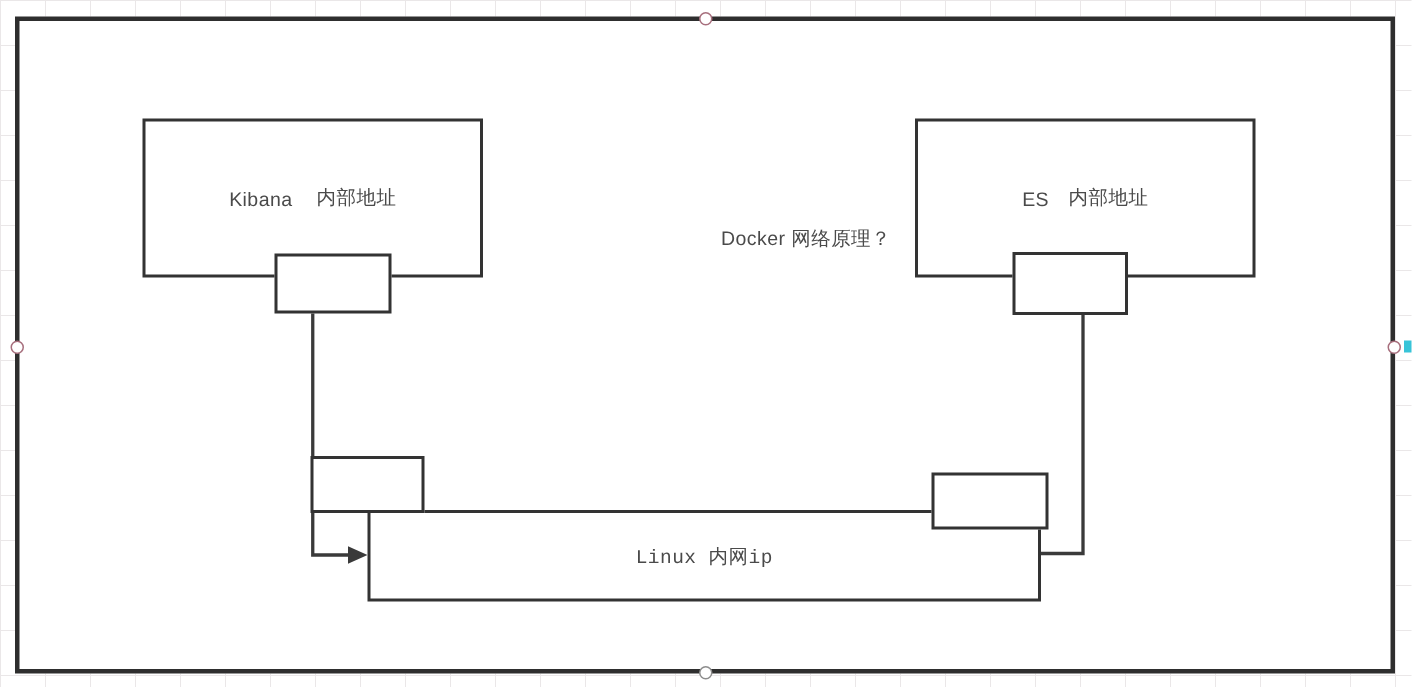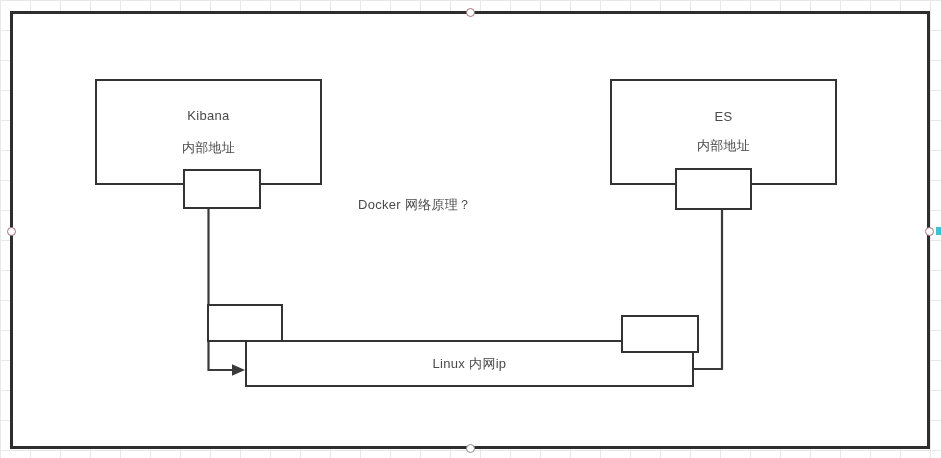--- a/index.html
+++ b/index.html
@@ -23,31 +23,31 @@
   }
   
   svg.wires{position:absolute;left:0;top:0;}
   
   .node{
     position:absolute;background:#ffffff;border:2.5px solid #333333;
     box-sizing:border-box;display:flex;align-items:center;justify-content:center;
     color:#4a4a4a;font-size:13px;letter-spacing:0.3px;
   }
   .node .line{white-space:nowrap;}
-  #kibana{left:95px;top:79px;width:227px;height:106px;flex-direction:column;gap:16px;}
-  #es{left:610px;top:79px;width:227px;height:106px;flex-direction:column;gap:13px;}
+  #kibana{left:95px;top:79px;width:227px;height:106px;flex-direction:row;gap:16px;}
+  #es{left:610px;top:79px;width:227px;height:106px;flex-direction:row;gap:13px;}
   #kibana-port{left:183px;top:169px;width:78px;height:40px;}
   #es-port{left:675px;top:168px;width:77px;height:42px;}
   #left-port{left:207px;top:304px;width:76px;height:38px;}
   #right-port{left:621px;top:315px;width:78px;height:38px;}
-  #linux{left:245px;top:340px;width:449px;height:47px;}
+  #linux{left:245px;top:340px;width:449px;height:61px;font-family:Liberation Mono, monospace;}
   
   .annotation{
-    position:absolute;left:358px;top:150px;width:222px;text-align:left;
-    font-size:13px;line-height:17px;color:#4a4a4a;letter-spacing:0.3px;margin-top:46px;
+    position:absolute;left:372px;top:150px;width:222px;text-align:right;
+    font-size:13px;line-height:17px;color:#4a4a4a;letter-spacing:0.3px;
   }
   
   .handle{
     position:absolute;width:9px;height:9px;border-radius:50%;
     background:#ffffff;border:1.5px solid #a76f7d;box-sizing:border-box;
   }
   #handle-top{left:465.5px;top:8px;}
   #handle-left{left:6.5px;top:226.5px;}
   #handle-right{left:924.5px;top:226.5px;}
   #handle-bottom{left:465.5px;top:444px;border-color:#8d8d8d;}

